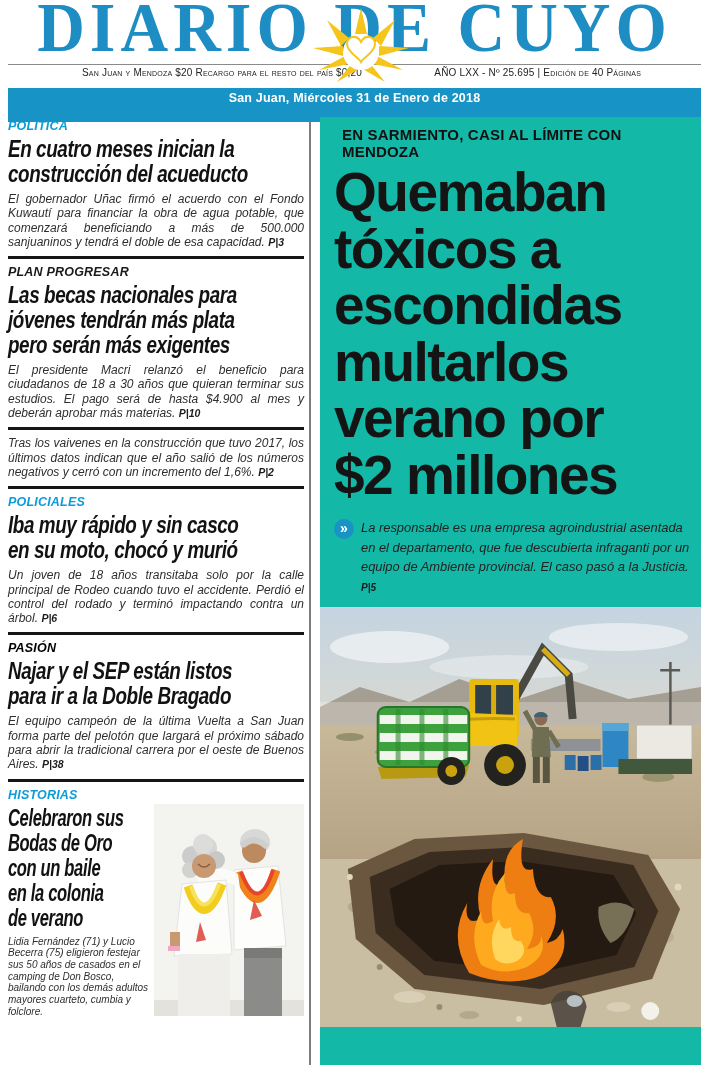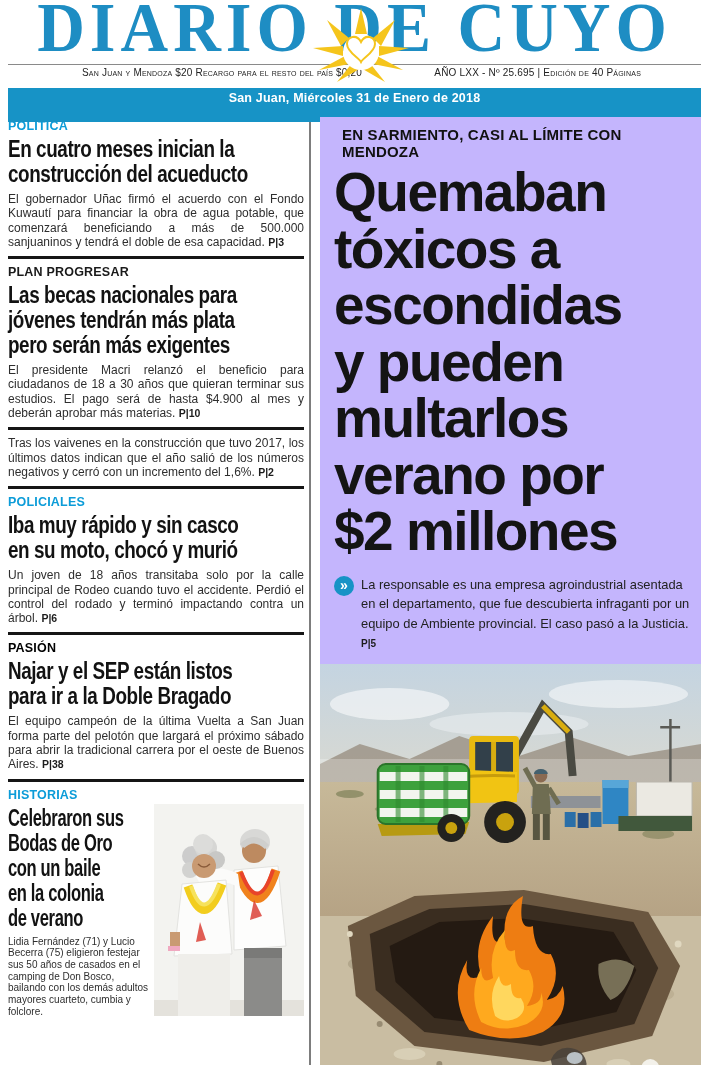--- a/index.html
+++ b/index.html
@@ -14,23 +14,23 @@
     font-family:"Liberation Serif", serif; font-weight:bold; font-size:66px; line-height:66px;
     color:#1e8dc3; letter-spacing:5px; transform:scaleY(1.06); transform-origin:top center; white-space:nowrap; }
   .sun-logo { position:absolute; left:305px; top:8px; z-index:4; }
   .tagline-row { position:absolute; top:67px; left:74px; right:60px; display:flex; justify-content:space-between; }
   .tagline { font-size:10px; color:#222; font-variant:small-caps; letter-spacing:0.2px; }
   .date-bar { position:absolute; top:88px; left:0; right:0; height:34px; background:#1793c6;
     color:#fff; font-weight:bold; font-size:12.5px; text-align:center; line-height:21px; letter-spacing:0.2px; }
 
   
   .content { display:flex; margin-top:9px; height:948px; }
-  .left-col { width:296px; flex:none; padding-top:2px; }
+  .left-col { width:296px; flex:none; padding-top:2px;font-style:italic; }
   .v-divider { width:2px; background:#7d7d7d; margin-left:5px; flex:none; }
-  .main-col { flex:1; margin-left:9px; background:#c4b5fd; padding:7px 9px 0 12px; position:relative; overflow:hidden; }
+  .main-col { flex:1; margin-left:9px; background:#14b8a6; padding:7px 9px 0 12px; position:relative; overflow:hidden; }
 
   
   .kicker { font-size:12.5px; font-weight:bold; letter-spacing:0.2px; line-height:14px; }
   .headline { margin:4px 0 5px; }
   .hl-line { display:block; white-space:nowrap; font-weight:bold; font-size:23px; line-height:25px;
     letter-spacing:-0.5px; color:#121212; transform:scaleX(0.82); transform-origin:0 50%; }
   .body-text { font-size:12px; line-height:14.3px; text-align:justify; color:#2e2e2e; }
   .page-ref { font-size:10.5px; font-weight:bold; color:#1c1c1c; white-space:nowrap; }
   .story-rule { border:none; border-top:3.5px solid #151515; margin:7px 0 6px; }
 
@@ -42,21 +42,21 @@
   .couple-photo { width:150px; height:212px; flex:none; margin-top:2px; }
 
   
   .main-kicker { font-size:15px; font-weight:bold; color:#111; letter-spacing:0.2px; margin:2px 0 4px 10px; }
   .main-headline { margin-left:2px; }
   .main-hl-line { display:block; white-space:nowrap; font-weight:bold; font-size:55px; line-height:56.5px;
     letter-spacing:-1.5px; color:#141414; }
   .deck { display:flex; margin:15px 2px 0 2px; }
   .deck-bullet { width:20px; height:20px; border-radius:50%; background:#1793c6; color:#fff; flex:none;
     font-size:14px; font-weight:bold; text-align:center; line-height:19px; margin:1px 7px 0 0; }
-  .deck-text { font-size:12.9px; line-height:19.5px; color:#222; }
+  .deck-text { font-size:12.9px; line-height:19.5px; color:#222;font-style:italic; }
   .deck-text .page-ref { font-size:10px; }
   .main-photo { display:block; width:calc(100% + 21px); margin:10px -9px 0 -12px; height:420px; }
 </style>
 </head>
 <body>
 
 <div class="page">
 
   <header class="masthead">
     <div class="mast-rule"></div>
@@ -189,21 +189,20 @@
     </aside>
 
     <div class="v-divider"></div>
 
     <main class="main-col">
       <div class="main-kicker">EN SARMIENTO, CASI AL LÍMITE CON MENDOZA</div>
       <h2 class="main-headline">
         <span class="main-hl-line">Quemaban</span>
         <span class="main-hl-line">tóxicos a</span>
         <span class="main-hl-line">escondidas</span>
-        <span class="main-hl-line">y pueden</span>
         <span class="main-hl-line">multarlos</span>
         <span class="main-hl-line">verano por</span>
         <span class="main-hl-line">$2 millones</span>
       </h2>
       <div class="deck">
         <span class="deck-bullet">»</span>
         <p class="deck-text"><span>La responsable es una empresa agroindustrial asentada en el departamento, que fue descubierta infraganti por un equipo de Ambiente provincial. El caso pasó a la Justicia.</span> <span class="page-ref">P|5</span></p>
       </div>
 
       <svg class="main-photo" viewBox="0 0 383 420" preserveAspectRatio="none">

